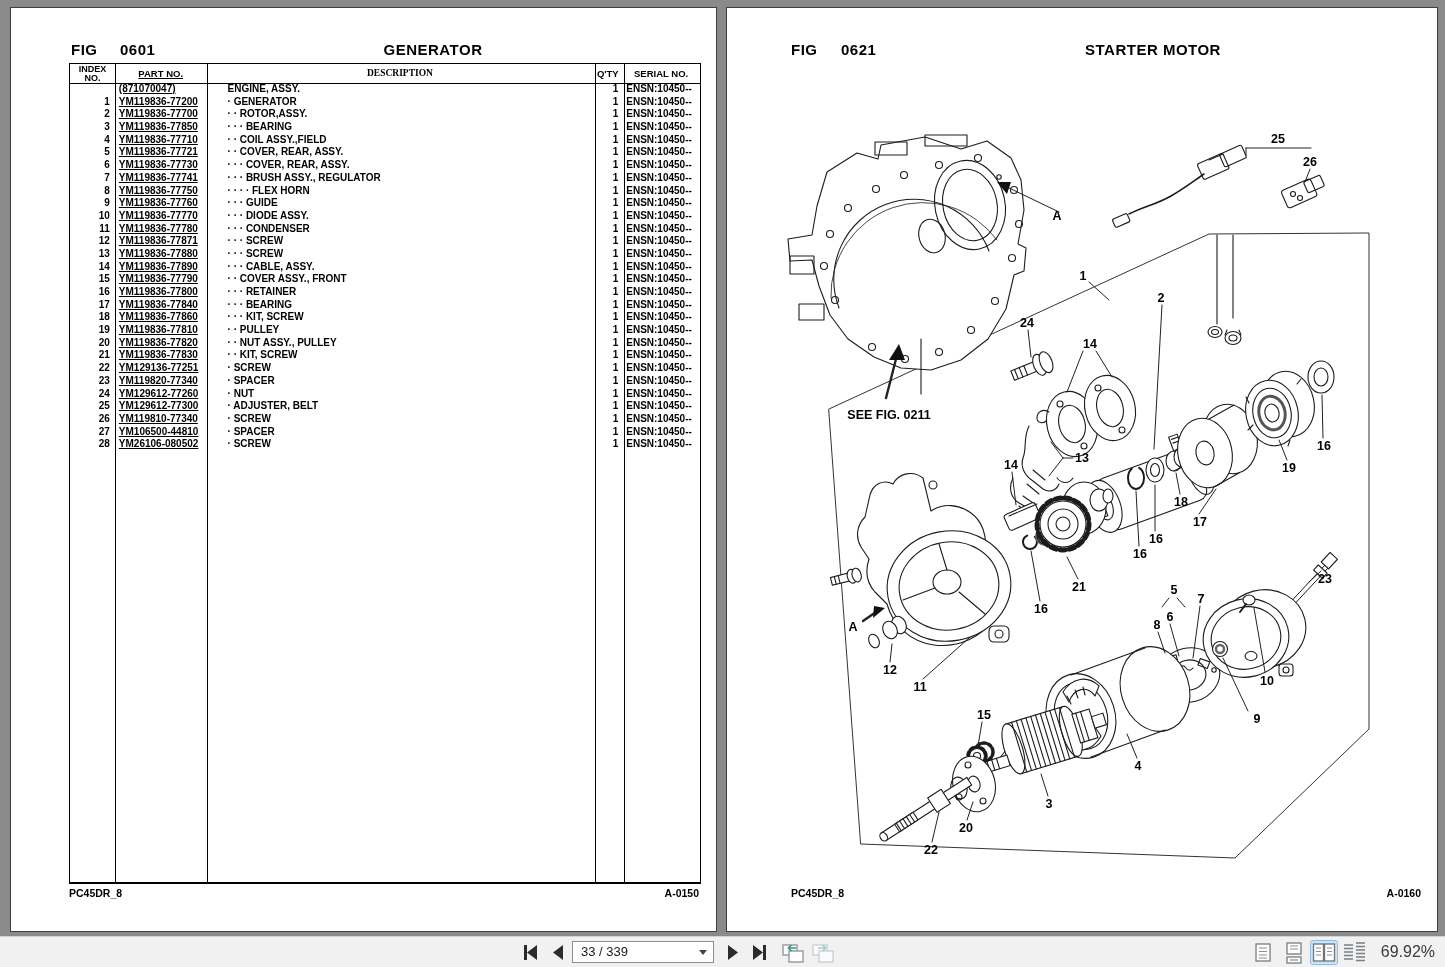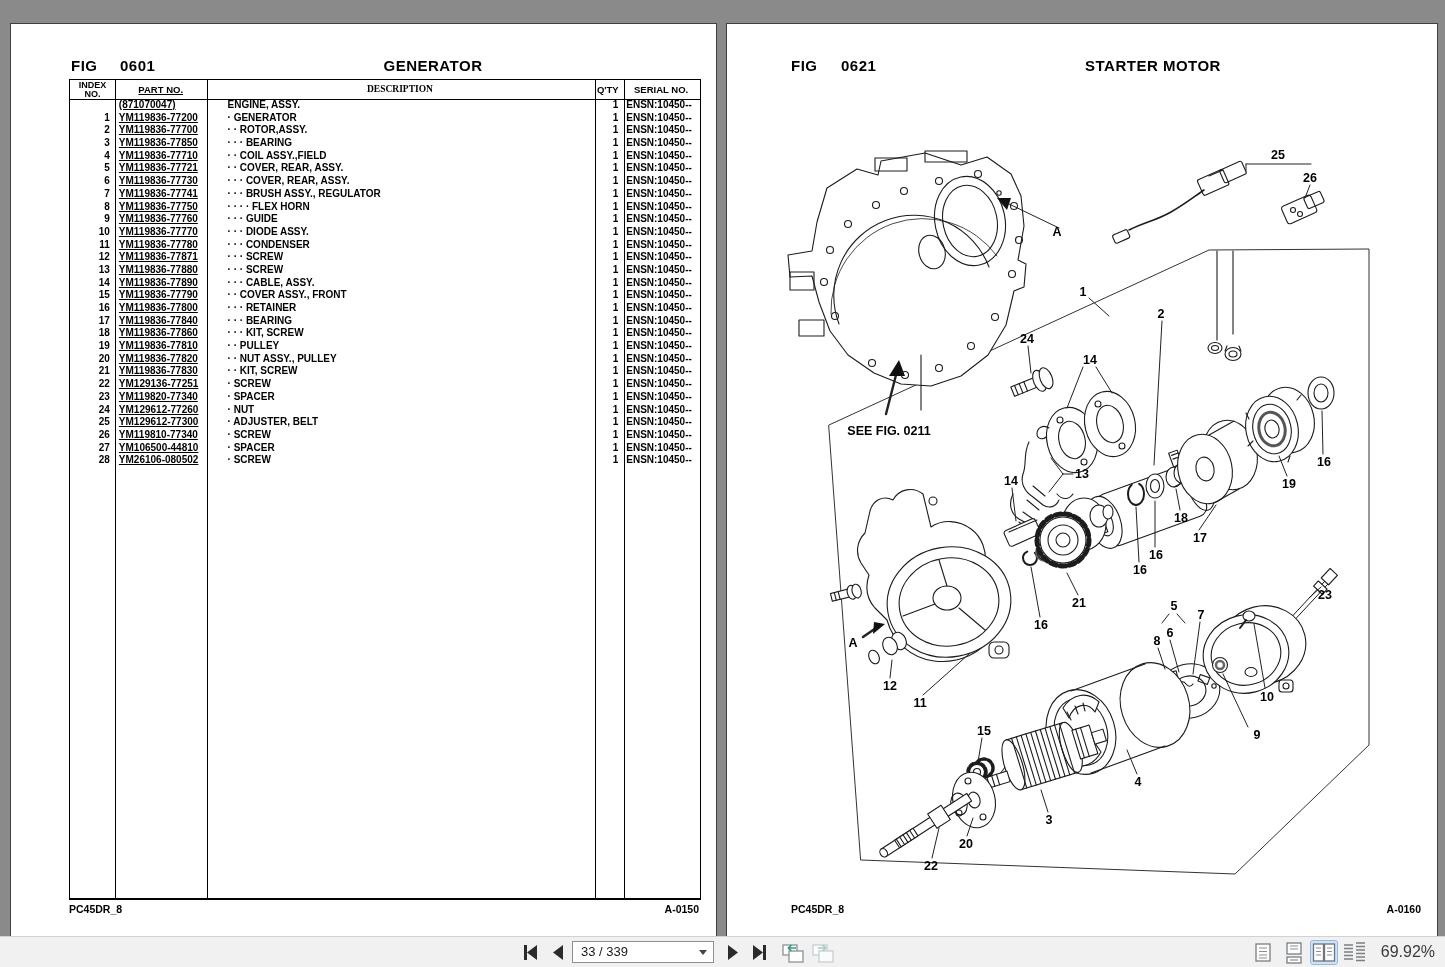--- a/index.html
+++ b/index.html
@@ -1,17 +1,17 @@
 <!DOCTYPE html>
 <html><head>
 <meta charset="utf-8">
 <style>
   html,body{margin:0;padding:0;background:#8a8a8a;font-family:"Liberation Sans",sans-serif;}
   .stage{position:relative;width:1445px;height:967px;overflow:hidden;background:#8a8a8a;}
-  .page{position:absolute;top:7px;height:925px;background:#ffffff;border:1px solid #3f3f3f;box-sizing:border-box;margin-top:16px;}
+  .page{position:absolute;top:7px;height:925px;background:#ffffff;border:1px solid #3f3f3f;box-sizing:border-box;}
   .lp{left:10px;width:707px;}
   .rp{left:726px;width:712px;}
   .figline{position:absolute;top:33px;font-weight:bold;font-size:15px;color:#000;letter-spacing:.5px;}
   .pgtitle{position:absolute;top:33px;font-weight:bold;font-size:15px;color:#000;text-align:center;letter-spacing:.5px;}
   .footer{position:absolute;font-weight:bold;font-size:10.5px;color:#000;}
   
   .ptable{position:absolute;left:58px;top:55px;width:632px;height:821px;border:1px solid #000;border-bottom:2px solid #000;box-sizing:border-box;}
   .vline{position:absolute;top:0;bottom:0;width:1px;background:#000;}
   .thead{position:absolute;left:0;top:0;right:0;height:19px;border-bottom:1px solid #000;display:flex;font-weight:bold;}
   .thead .hc{display:flex;align-items:center;justify-content:center;flex-direction:column;font-size:9.5px;line-height:9px;}

